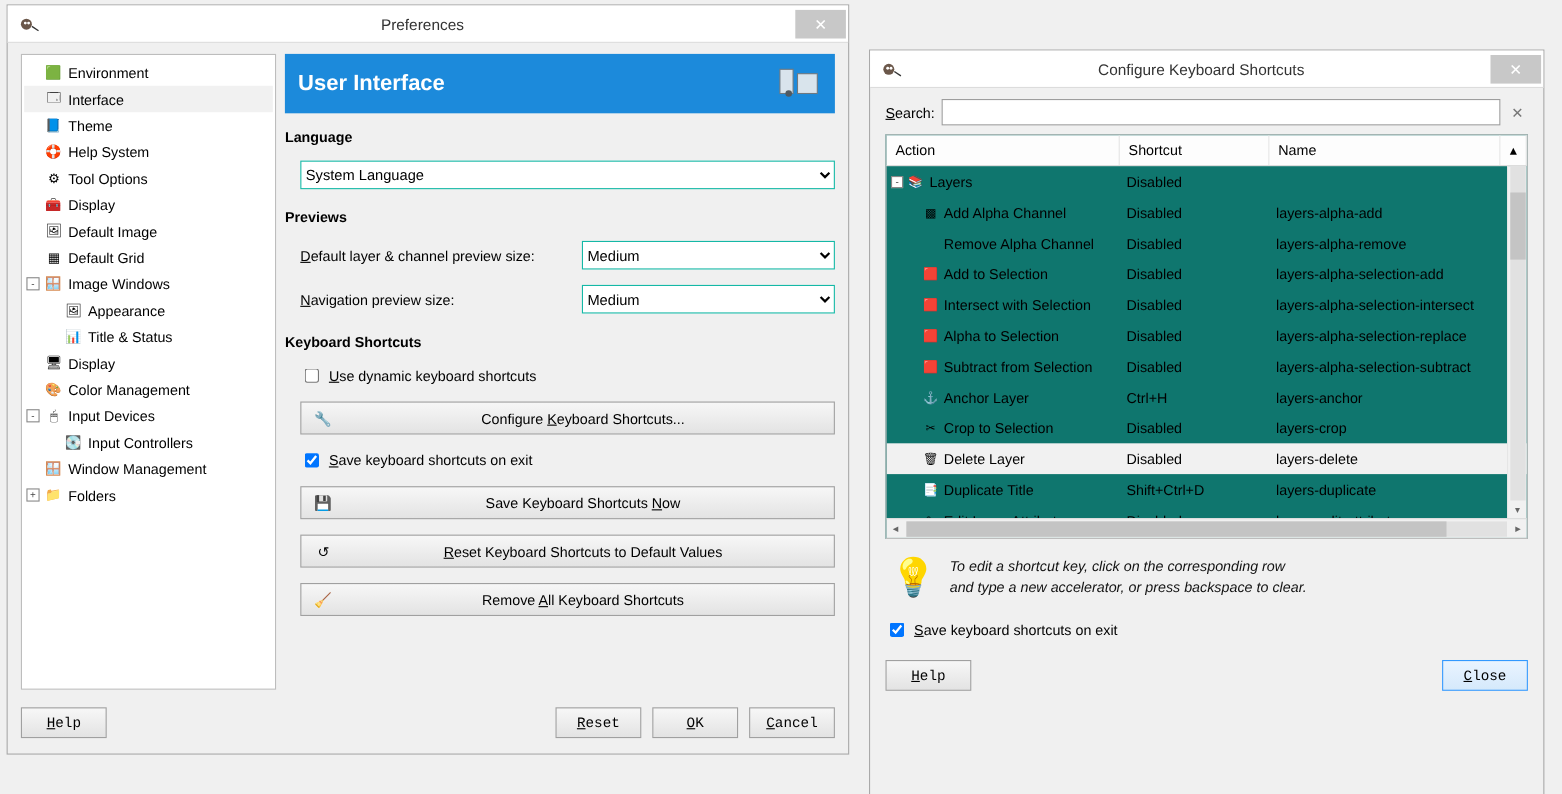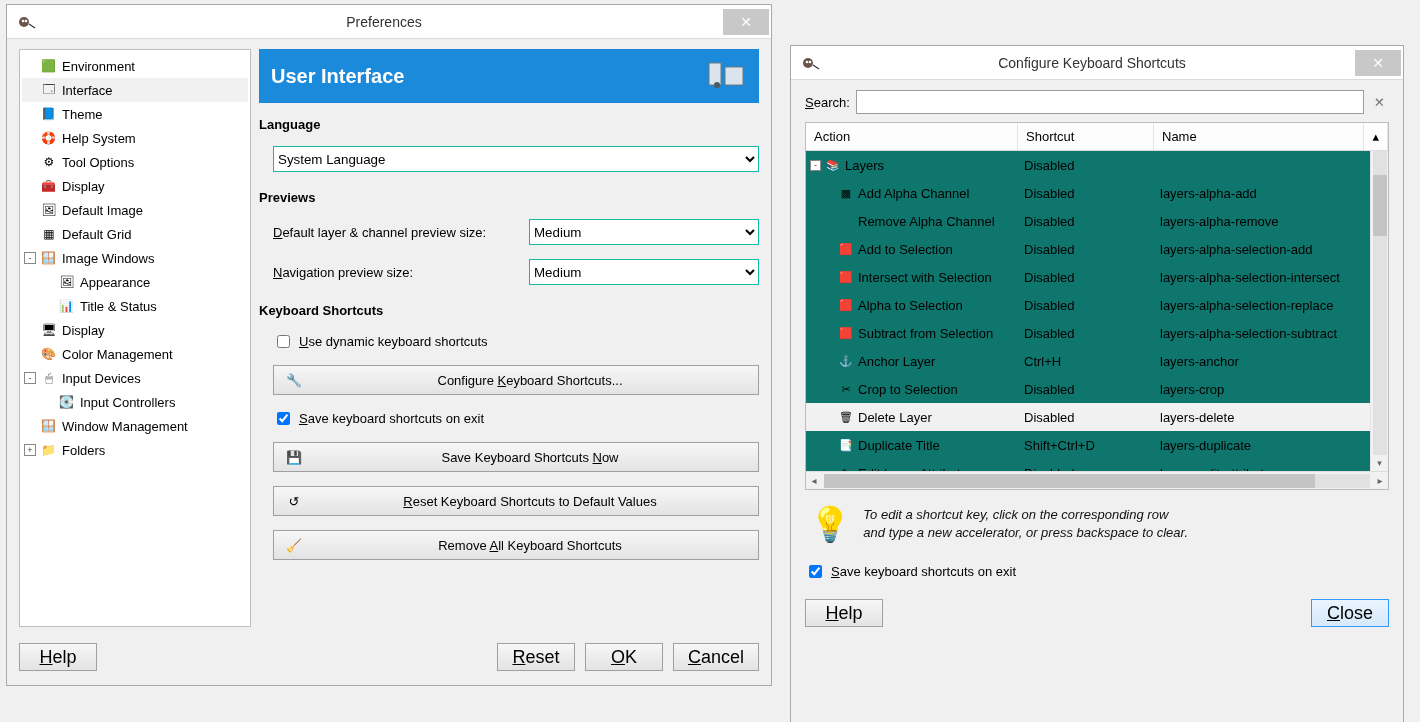--- a/index.html
+++ b/index.html
@@ -149,22 +149,22 @@
     display: flex;
     padding: 6px 12px 14px 12px;
     gap: 10px;
   }
   .footer .spacer { flex: 1; }
   button.normal {
     min-width: 78px;
     height: 28px;
     border: 1px solid #a0a0a0;
     background: linear-gradient(#f7f7f7,#e3e3e3);
-    font-family: Liberation Sans, sans-serif;
-    font-size: 18px;
+    font-family: Liberation Mono, monospace;
+    font-size: 13px;
     cursor: pointer;
     padding: 0 14px;
   }
   button.primary {
     border: 1px solid #3399ff;
     background: linear-gradient(#eaf4ff,#d5e9fb);
   }
   .u { text-decoration: underline; }
 
   

